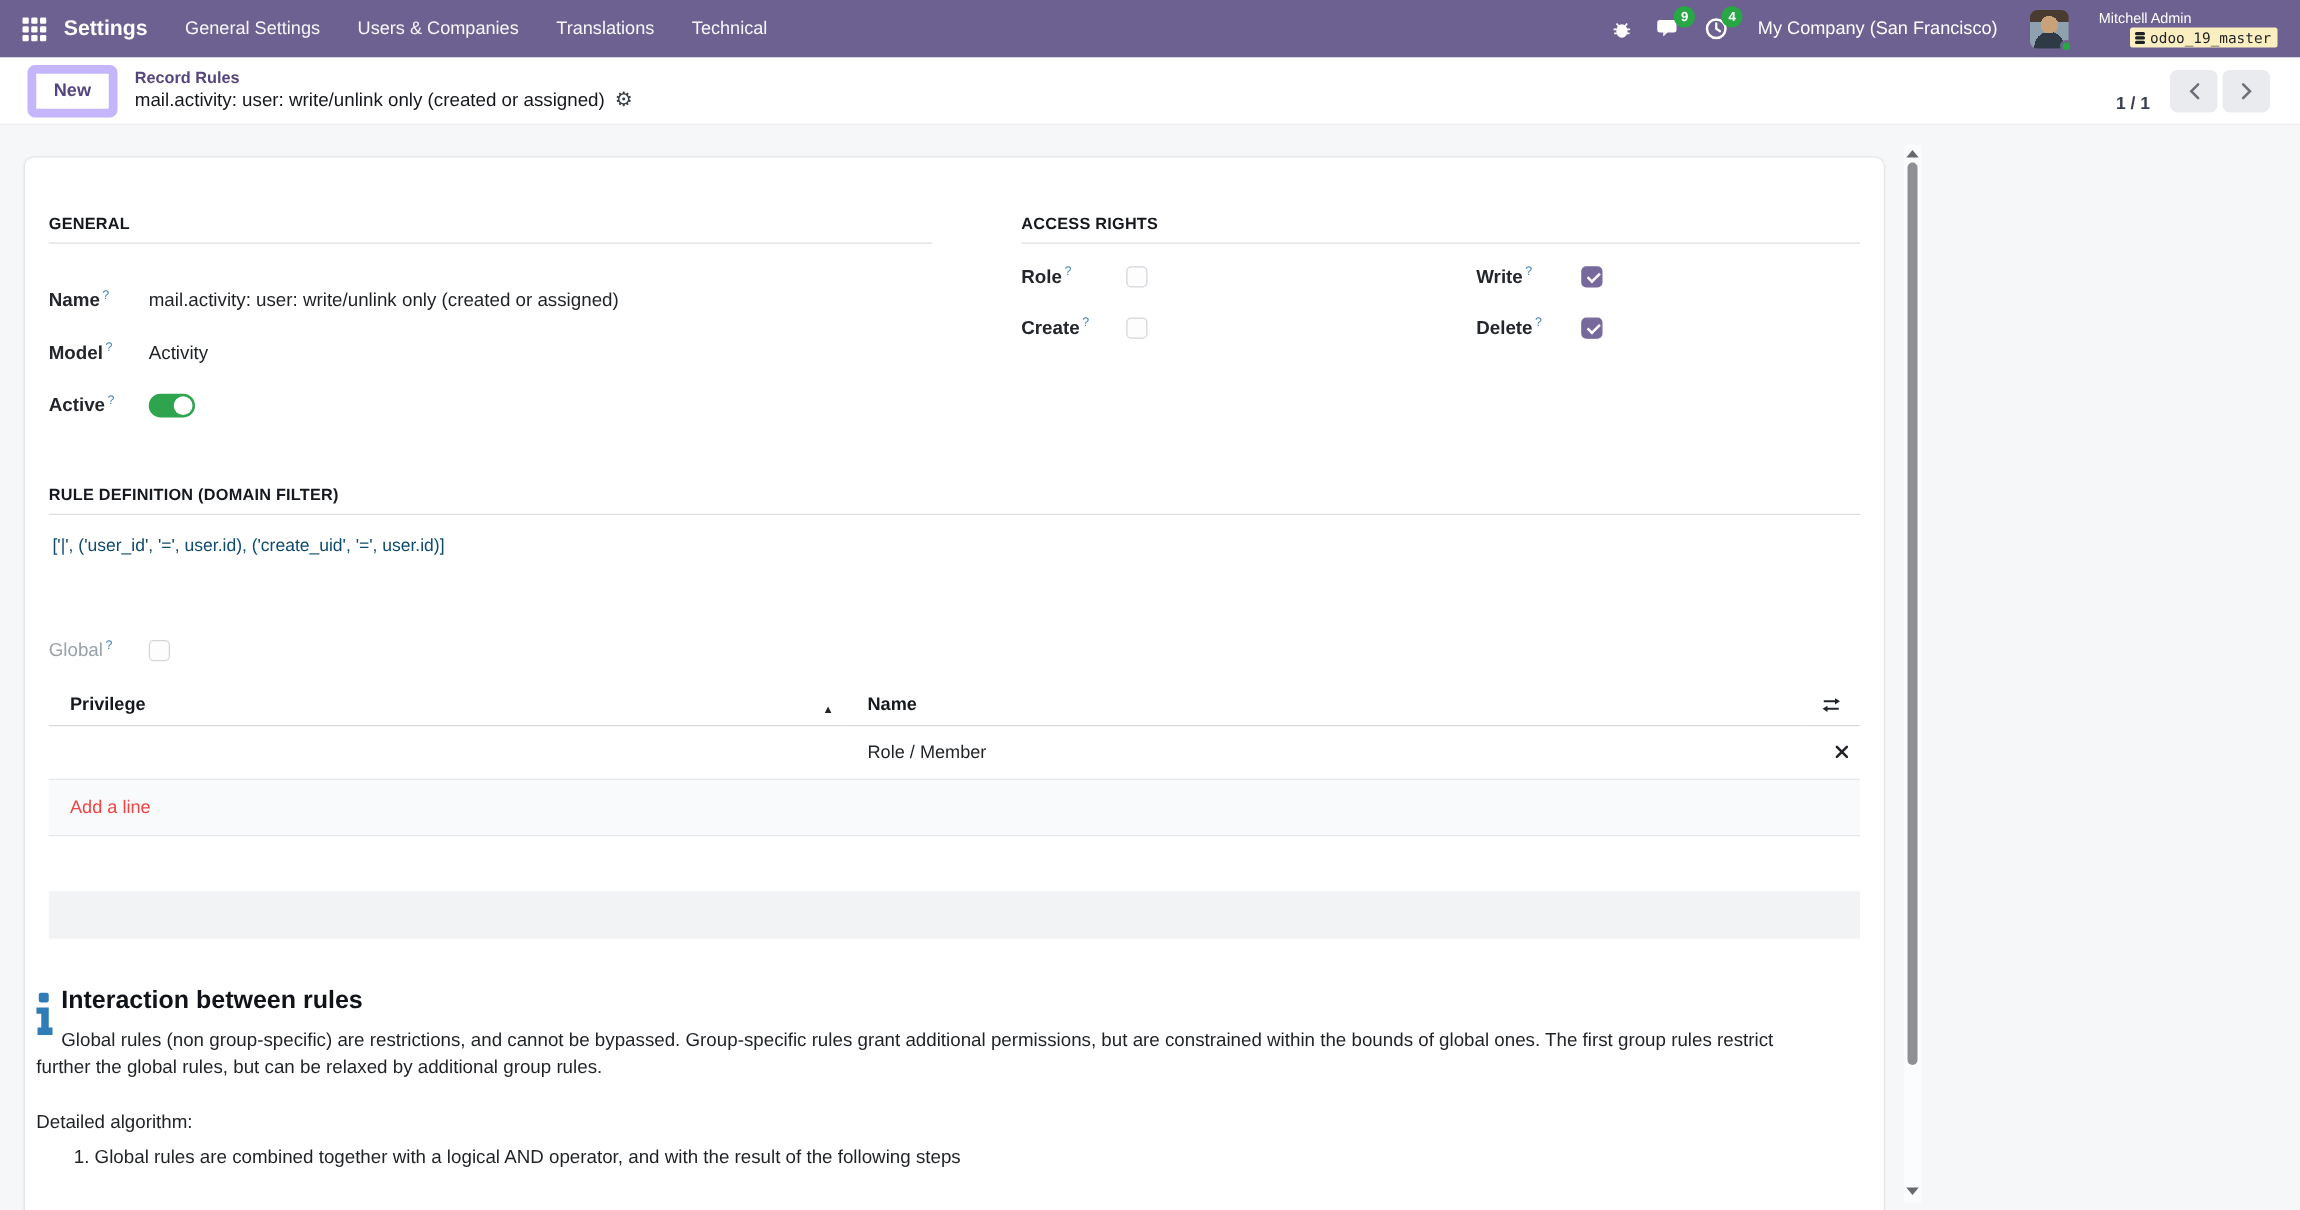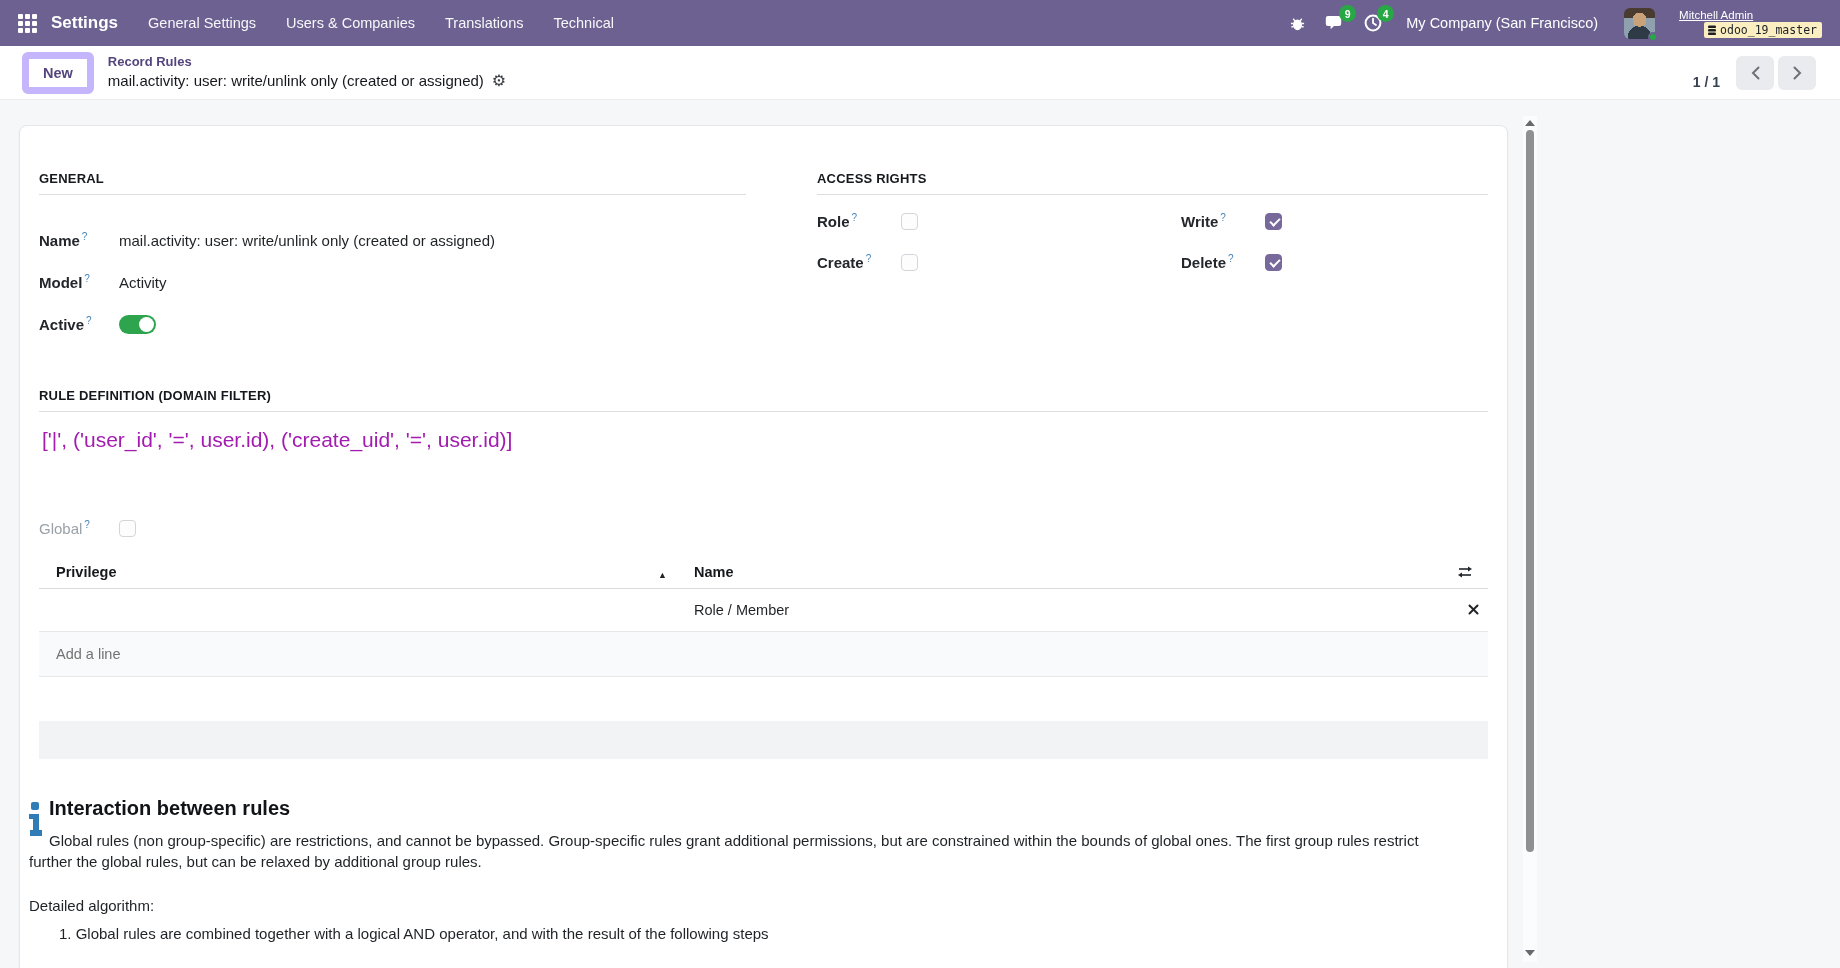--- a/index.html
+++ b/index.html
@@ -16,21 +16,21 @@
   .sys-icon { position:relative; width:22px; height:22px; display:flex; align-items:center; justify-content:center; cursor:pointer; }
   .badge { position:absolute; top:-7px; right:-10px; min-width:17px; height:17px; border-radius:9px; background:#28a745; color:#fff; font-size:10.5px; font-weight:700; display:flex; align-items:center; justify-content:center; padding:0 4px; }
   .company { font-size:14.5px; margin-left:6px; cursor:pointer; }
   .avatar { width:31px; height:31px; border-radius:6px; position:relative; margin-left:10px;
             background:
               radial-gradient(circle at 50% 38%, #caa27a 0 7px, transparent 7px),
               radial-gradient(circle at 50% 95%, #2f3a47 0 12px, transparent 12px),
               linear-gradient(#4a3b30 0 10px, #8fa0ae 10px); }
   .presence { position:absolute; right:-3px; bottom:-3px; width:10px; height:10px; border-radius:50%; background:#28a745; border:2px solid #6c6190; }
   .usercol { display:flex; flex-direction:column; align-items:flex-start; margin-left:8px; line-height:1.25; }
-  .username { font-size:11.5px; text-decoration:underline; cursor:pointer; }
+  .username { font-size:11.5px; cursor:pointer; }
   .dbbadge { display:flex; align-items:center; gap:3px; background:#fbeec1; color:#1d2126; font-family:"DejaVu Sans Mono", monospace; font-size:11.5px; padding:1px 5px 1px 3px; border-radius:2px;margin-left:25px; }
 
   
   .cp { height:54px; background:#fff; display:flex; align-items:center; justify-content:space-between; padding:0 24px 0 22px; border-bottom:1px solid #ececef; }
   .cp-left { display:flex; align-items:center; gap:14px; }
   .new-btn { border:7px solid #c4b5fd; color:#54457e; background:#fff; border-radius:6px; padding:6px 14px; font-weight:700; font-size:14.5px; cursor:pointer; font-family:inherit; }
   .bc-col { display:flex; flex-direction:column; line-height:1.3; }
   .bc-link { color:#54457e; font-size:13px; font-weight:600; cursor:pointer; }
   .bc-title { color:#16181d; font-size:15px; display:flex; align-items:center; gap:8px; }
   .gear { font-size:16px; color:#3a3f45; cursor:pointer; }
@@ -59,35 +59,35 @@
   .acc-field .flabel { width:84px; }
 
   .cb { width:17px; height:17px; border:1px solid #d2d5da; border-radius:4px; background:#fdfdfe; position:relative; cursor:pointer; flex-shrink:0; }
   .cb.checked { background:#77699c; border-color:#77699c; }
   .cb.checked::after { content:""; position:absolute; left:3.5px; top:4px; width:8px; height:4px; border-left:2px solid #fff; border-bottom:2px solid #fff; transform:rotate(-45deg); }
 
   .toggle { width:37px; height:19px; border-radius:10px; background:#2ea44e; position:relative; cursor:pointer; }
   .toggle .knob { position:absolute; top:2px; right:2px; width:15px; height:15px; border-radius:50%; background:#fff; }
 
   .sec-rule { margin-top:44px; }
-  .domain { margin-top:16px; font-size:21px; color:#a21caf; padding-left:3px; }
+  .domain { margin-top:16px; font-size:14px; color:#0c4a6e; padding-left:3px; }
 
   .sec-groups { margin-top:64px; }
   .global-row { margin-top:22px; display:flex; align-items:center; height:24px; }
   .global-row .flabel { color:#9aa1a8; font-weight:400; font-size:15px; }
 
   table.grp { width:100%; border-collapse:collapse; margin-top:16px; font-size:14.5px; color:#1f2326; }
   .grp th { text-align:left; font-weight:700; color:#15181d; border-bottom:1px solid #d7d9dc; height:32px; padding:0 0 0 17px; }
   .grp th.c-priv { width:638px; }
   .grp th.c-gear { width:44px; padding:0; }
   .th-flex { display:flex; align-items:flex-end; justify-content:space-between; padding-right:10px; }
   .sort-asc { font-size:9px; color:#212529; }
   .grp td { border-bottom:1px solid #e7e8ea; height:43px; padding-left:17px; }
   .grp .addline td { height:45px; background:#f9fafb; }
-  .grp .addline a { color:#737373; font-size:14.5px; cursor:pointer; text-decoration:none; }
+  .grp .addline a { color:#ef4444; font-size:14.5px; cursor:pointer; text-decoration:none; }
   .xdel { display:flex; align-items:center; justify-content:center; width:30px; cursor:pointer; }
   .colopt { display:flex; align-items:center; justify-content:center; cursor:pointer; }
   .filler-w { height:44px; }
   .filler-g { height:38px; background:#f2f3f5; }
 
   .help { margin-top:38px; margin-left:-10px; color:#1f2326; }
   .info-float { float:left; width:15px; height:46px; margin-right:5px; padding-top:5px; }
   .help h2 { font-size:20px; font-weight:700; color:#101317; margin-bottom:10px; }
   .help p { font-size:15px; line-height:1.45; max-width:1430px; }
   .help .p2 { margin-top:22px; }

